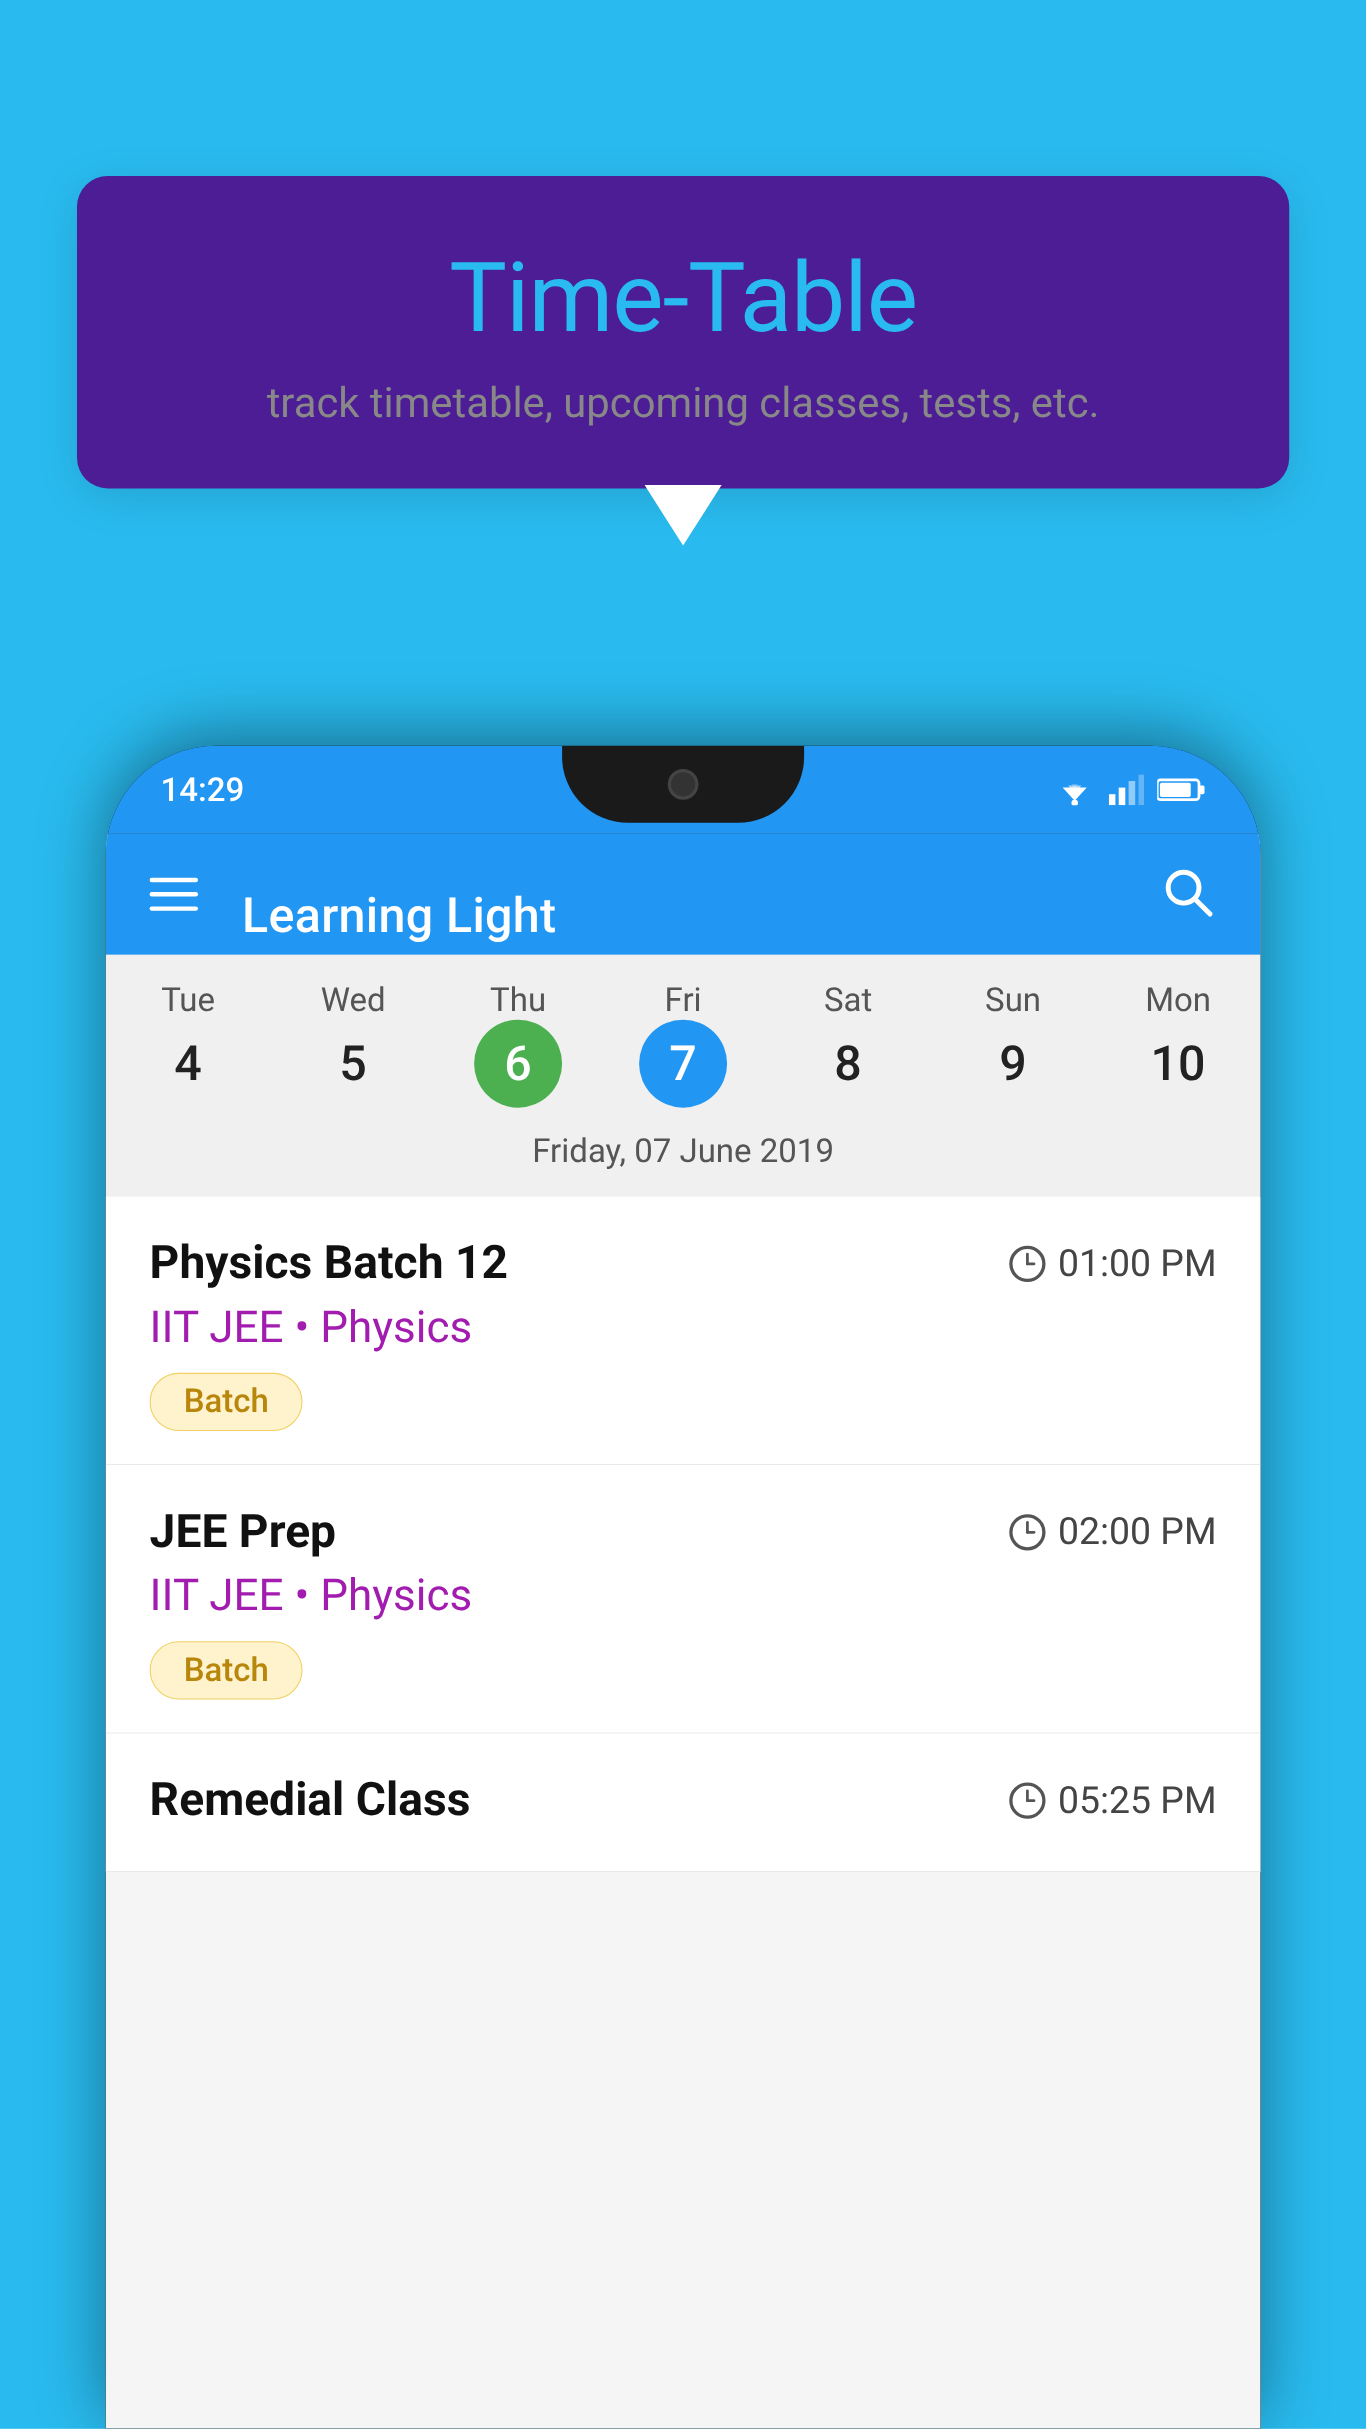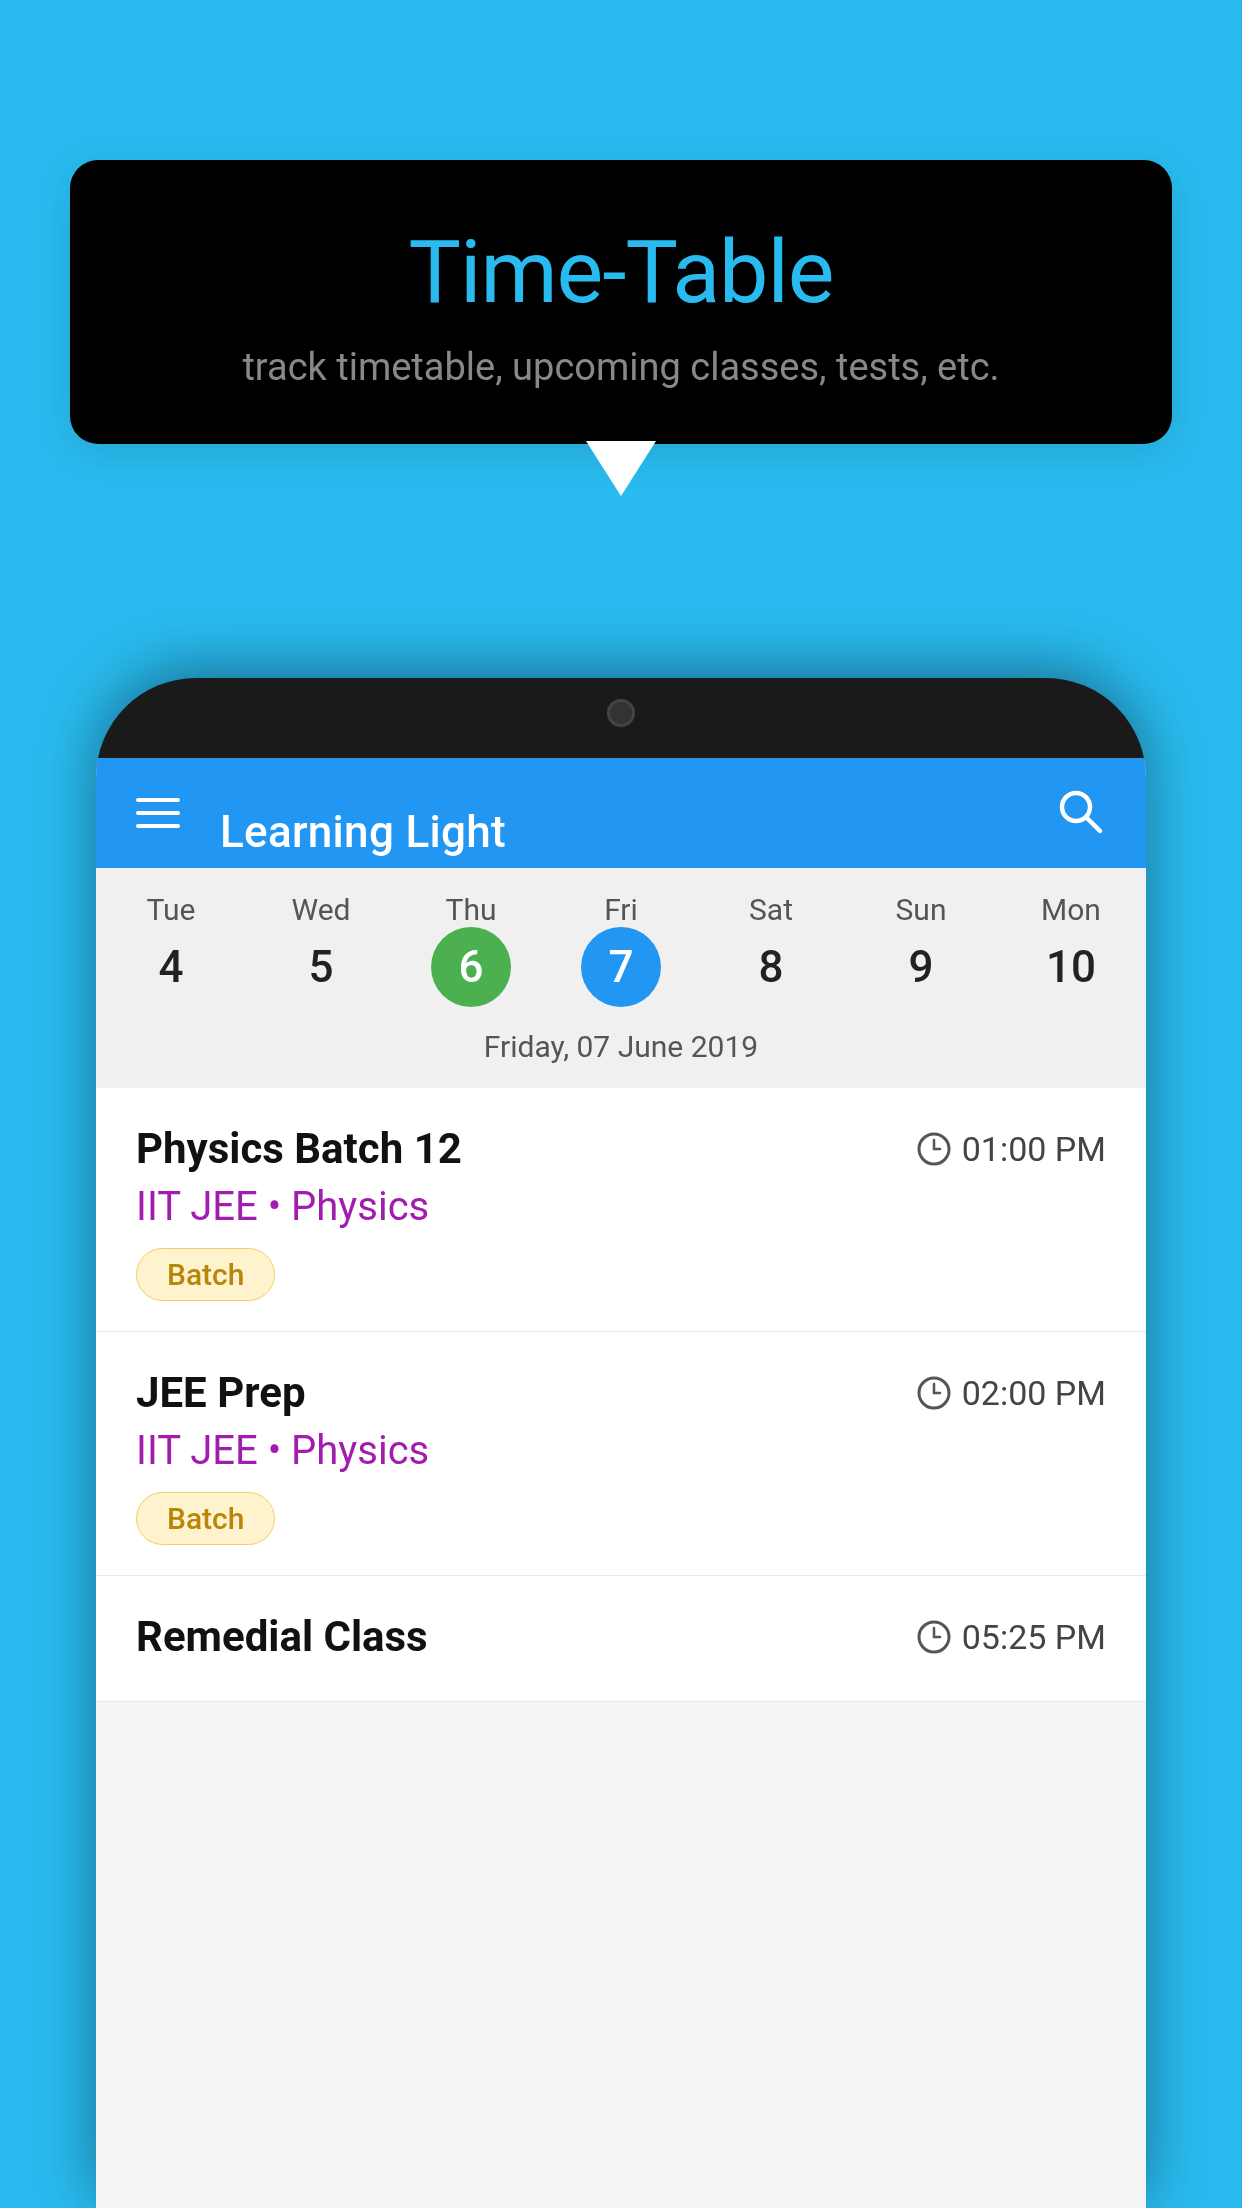--- a/index.html
+++ b/index.html
@@ -13,21 +13,21 @@
       overflow: hidden;
       position: relative;
     }
 
     
     .tooltip-card {
       position: absolute;
       top: 160px;
       left: 70px;
       right: 70px;
-      background: #000000;
+      background: #4c1d95;
       border-radius: 28px;
       padding: 60px 50px 55px;
       box-shadow: 0 8px 40px rgba(0,0,0,0.12);
     }
 
     .tooltip-card::after {
       content: '';
       position: absolute;
       bottom: -52px;
       left: 50%;
@@ -281,20 +281,45 @@
 </head>
 <body>
 
 <div class="tooltip-card">
   <div class="tooltip-title">Time-Table</div>
   <div class="tooltip-subtitle">track timetable, upcoming classes, tests, etc.</div>
 </div>
 
 <div class="phone-frame">
 
+  <div class="phone-notch-bar">
+    <span class="status-time">14:29</span>
+    <div class="status-icons">
+
+      <svg width="38" height="28" viewBox="0 0 38 28">
+        <polygon points="19,24 8,12 30,12" fill="white"></polygon>
+        <polygon points="19,18 13,10 25,10" fill="white" opacity="0.6"></polygon>
+        <polygon points="19,13 16,9 22,9" fill="white" opacity="0.3"></polygon>
+        <circle cx="19" cy="26" r="3" fill="white"></circle>
+      </svg>
+
+      <svg width="32" height="28" viewBox="0 0 32 28">
+        <rect x="0" y="18" width="6" height="10" fill="white"></rect>
+        <rect x="9" y="12" width="6" height="16" fill="white"></rect>
+        <rect x="18" y="6" width="6" height="22" fill="white" opacity="0.5"></rect>
+        <rect x="27" y="0" width="5" height="28" fill="white" opacity="0.3"></rect>
+      </svg>
+
+      <svg width="44" height="24" viewBox="0 0 44 24">
+        <rect x="0" y="3" width="38" height="18" rx="3" ry="3" stroke="white" stroke-width="2.5" fill="none"></rect>
+        <rect x="38" y="8" width="5" height="8" rx="1.5" ry="1.5" fill="white"></rect>
+        <rect x="2.5" y="5.5" width="28" height="13" rx="1.5" ry="1.5" fill="white"></rect>
+      </svg>
+    </div>
+  </div>
 
   <div class="notch-bump">
     <div class="camera-dot"></div>
   </div>
 
   <div class="phone-screen">
 
     <div class="app-bar">
       <div class="hamburger-icon">
         <span></span>

